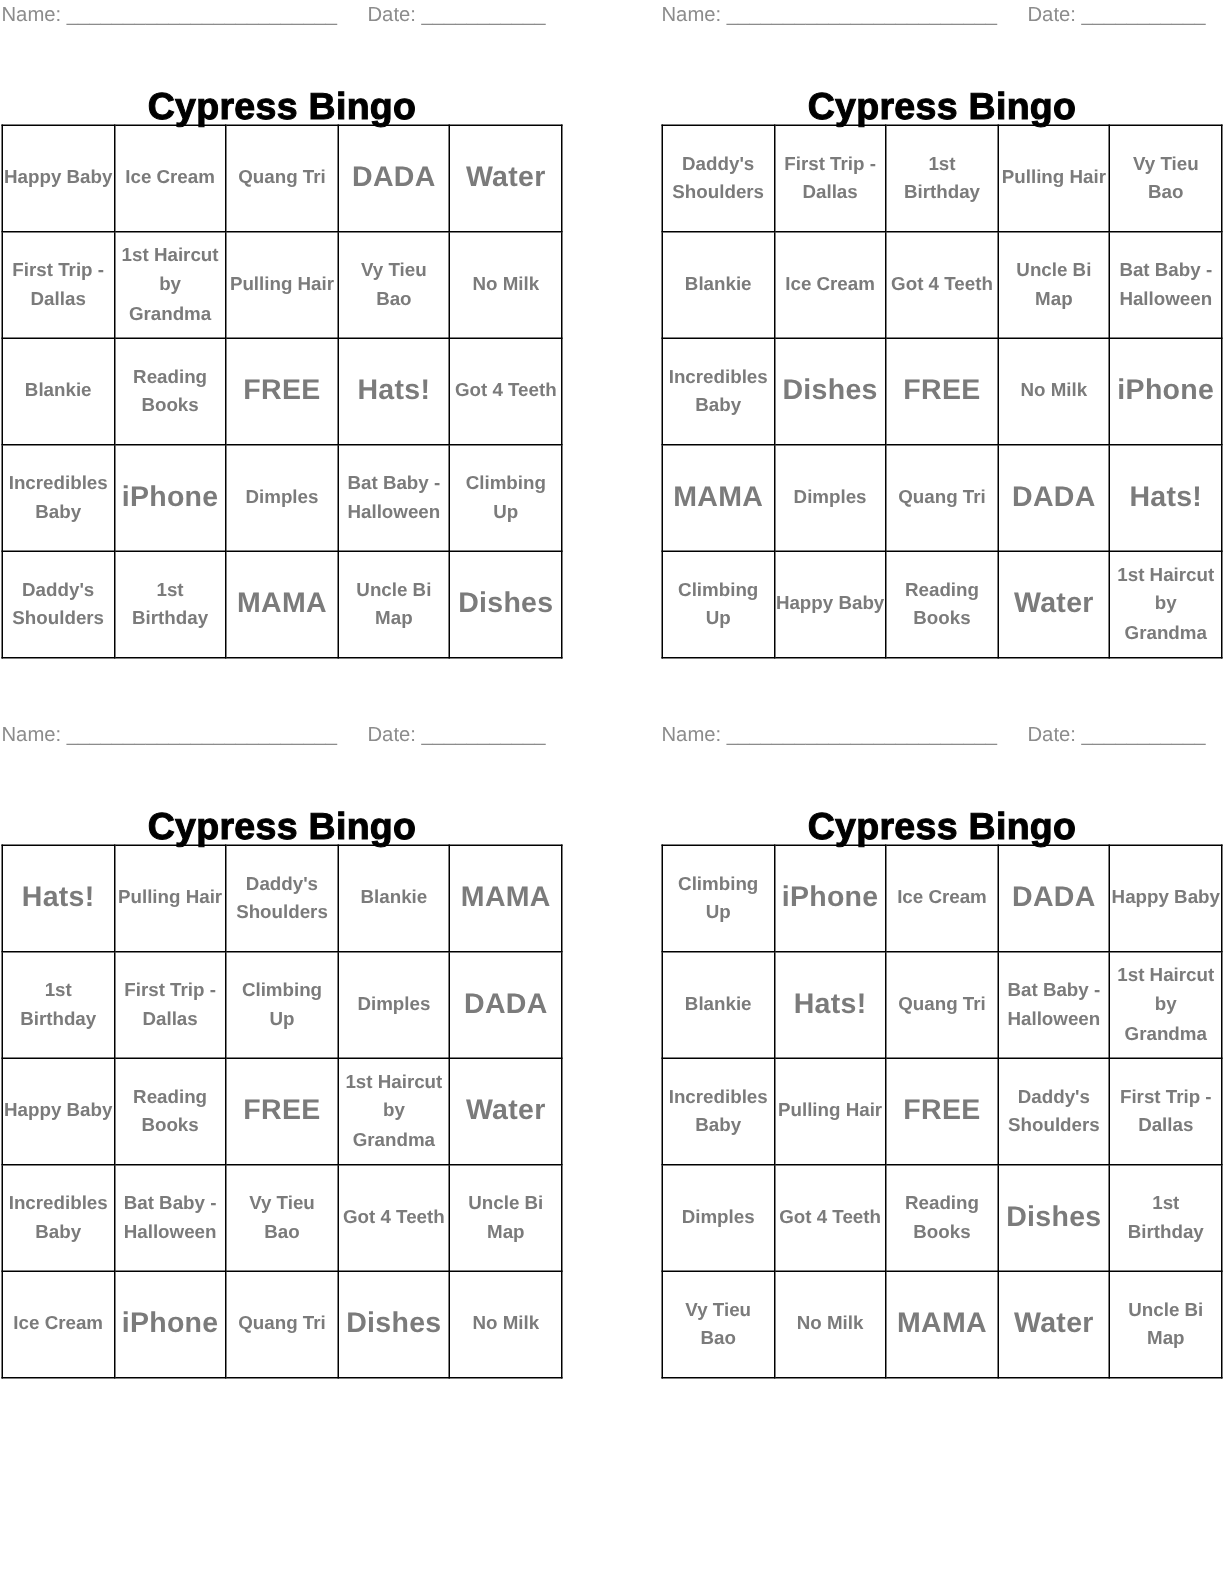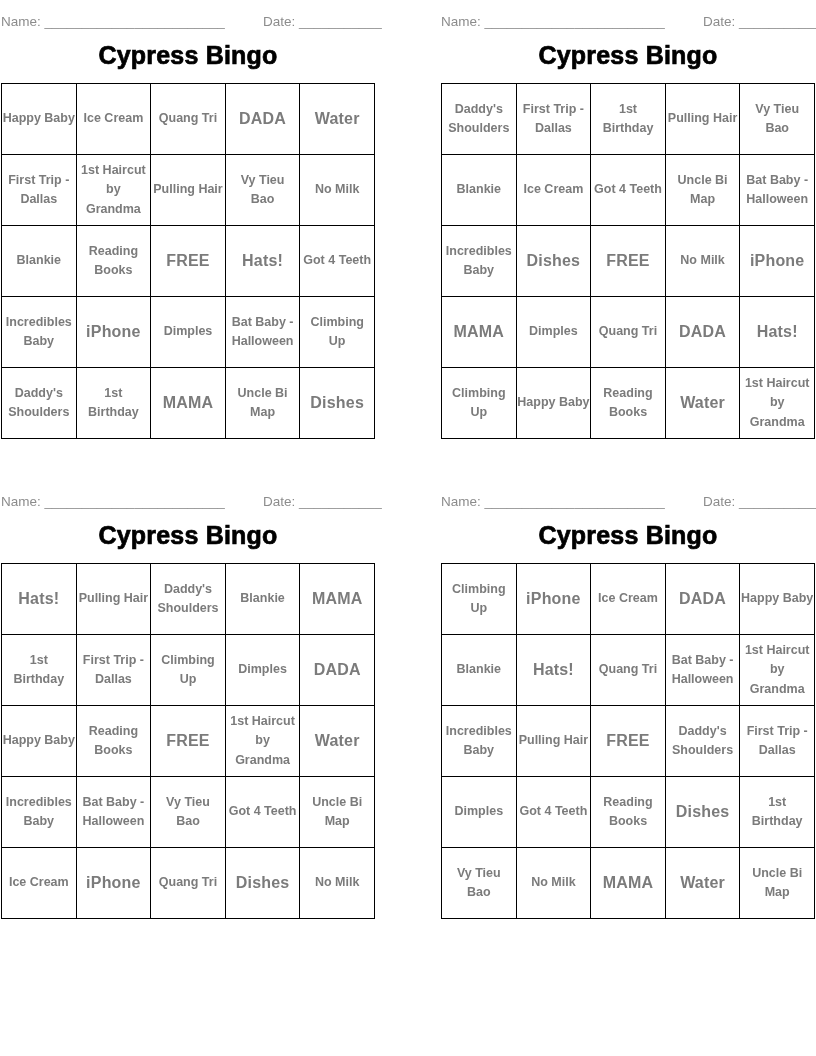--- a/index.html
+++ b/index.html
@@ -22,30 +22,29 @@
   .card.pos3 { left: 441px; top: 480px; }
 
   .card-header {
     position: absolute;
     top: 2px; left: 0; right: 0;
     height: 18px;
     font-size: 13.5px;
     line-height: 16px;
     color: var(--label-text, #8c8c8c);
     white-space: nowrap;
-    margin-top: 12px;
   }
   .name-field { position: absolute; left: 0; top: 0; }
-  .date-field { position: absolute; left: 262px; top: 0; }
+  .date-field { position: absolute; left: 244px; top: 0; }
   .card-header .line { letter-spacing: 0; }
 
   .card-title {
     position: absolute;
     top: 41px; left: 0; right: 0;
-    margin: 0;
+    margin: 16px;
     text-align: center;
     font-size: 25px;
     line-height: 28px;
     font-weight: bold;
     color: var(--title-text, #000000);
     -webkit-text-stroke: 0.7px currentColor;
     letter-spacing: 0.2px;
   }
 
   table.grid {
@@ -64,21 +63,21 @@
     text-align: center;
     vertical-align: middle;
     font-weight: bold;
     color: var(--cell-text, #7b7b7b);
     font-size: 12.5px;
     line-height: 1.55;
     white-space: pre-line;
     overflow: hidden;
   }
   table.grid td.big {
-    font-size: 16px;
+    font-size: 19px;
     line-height: 1.2;
     letter-spacing: 0.2px;
   }
   table.grid td.free {
     text-decoration-thickness: 2px;
     text-underline-offset: 4px;
   }
 </style>
 </head>
 <body>

